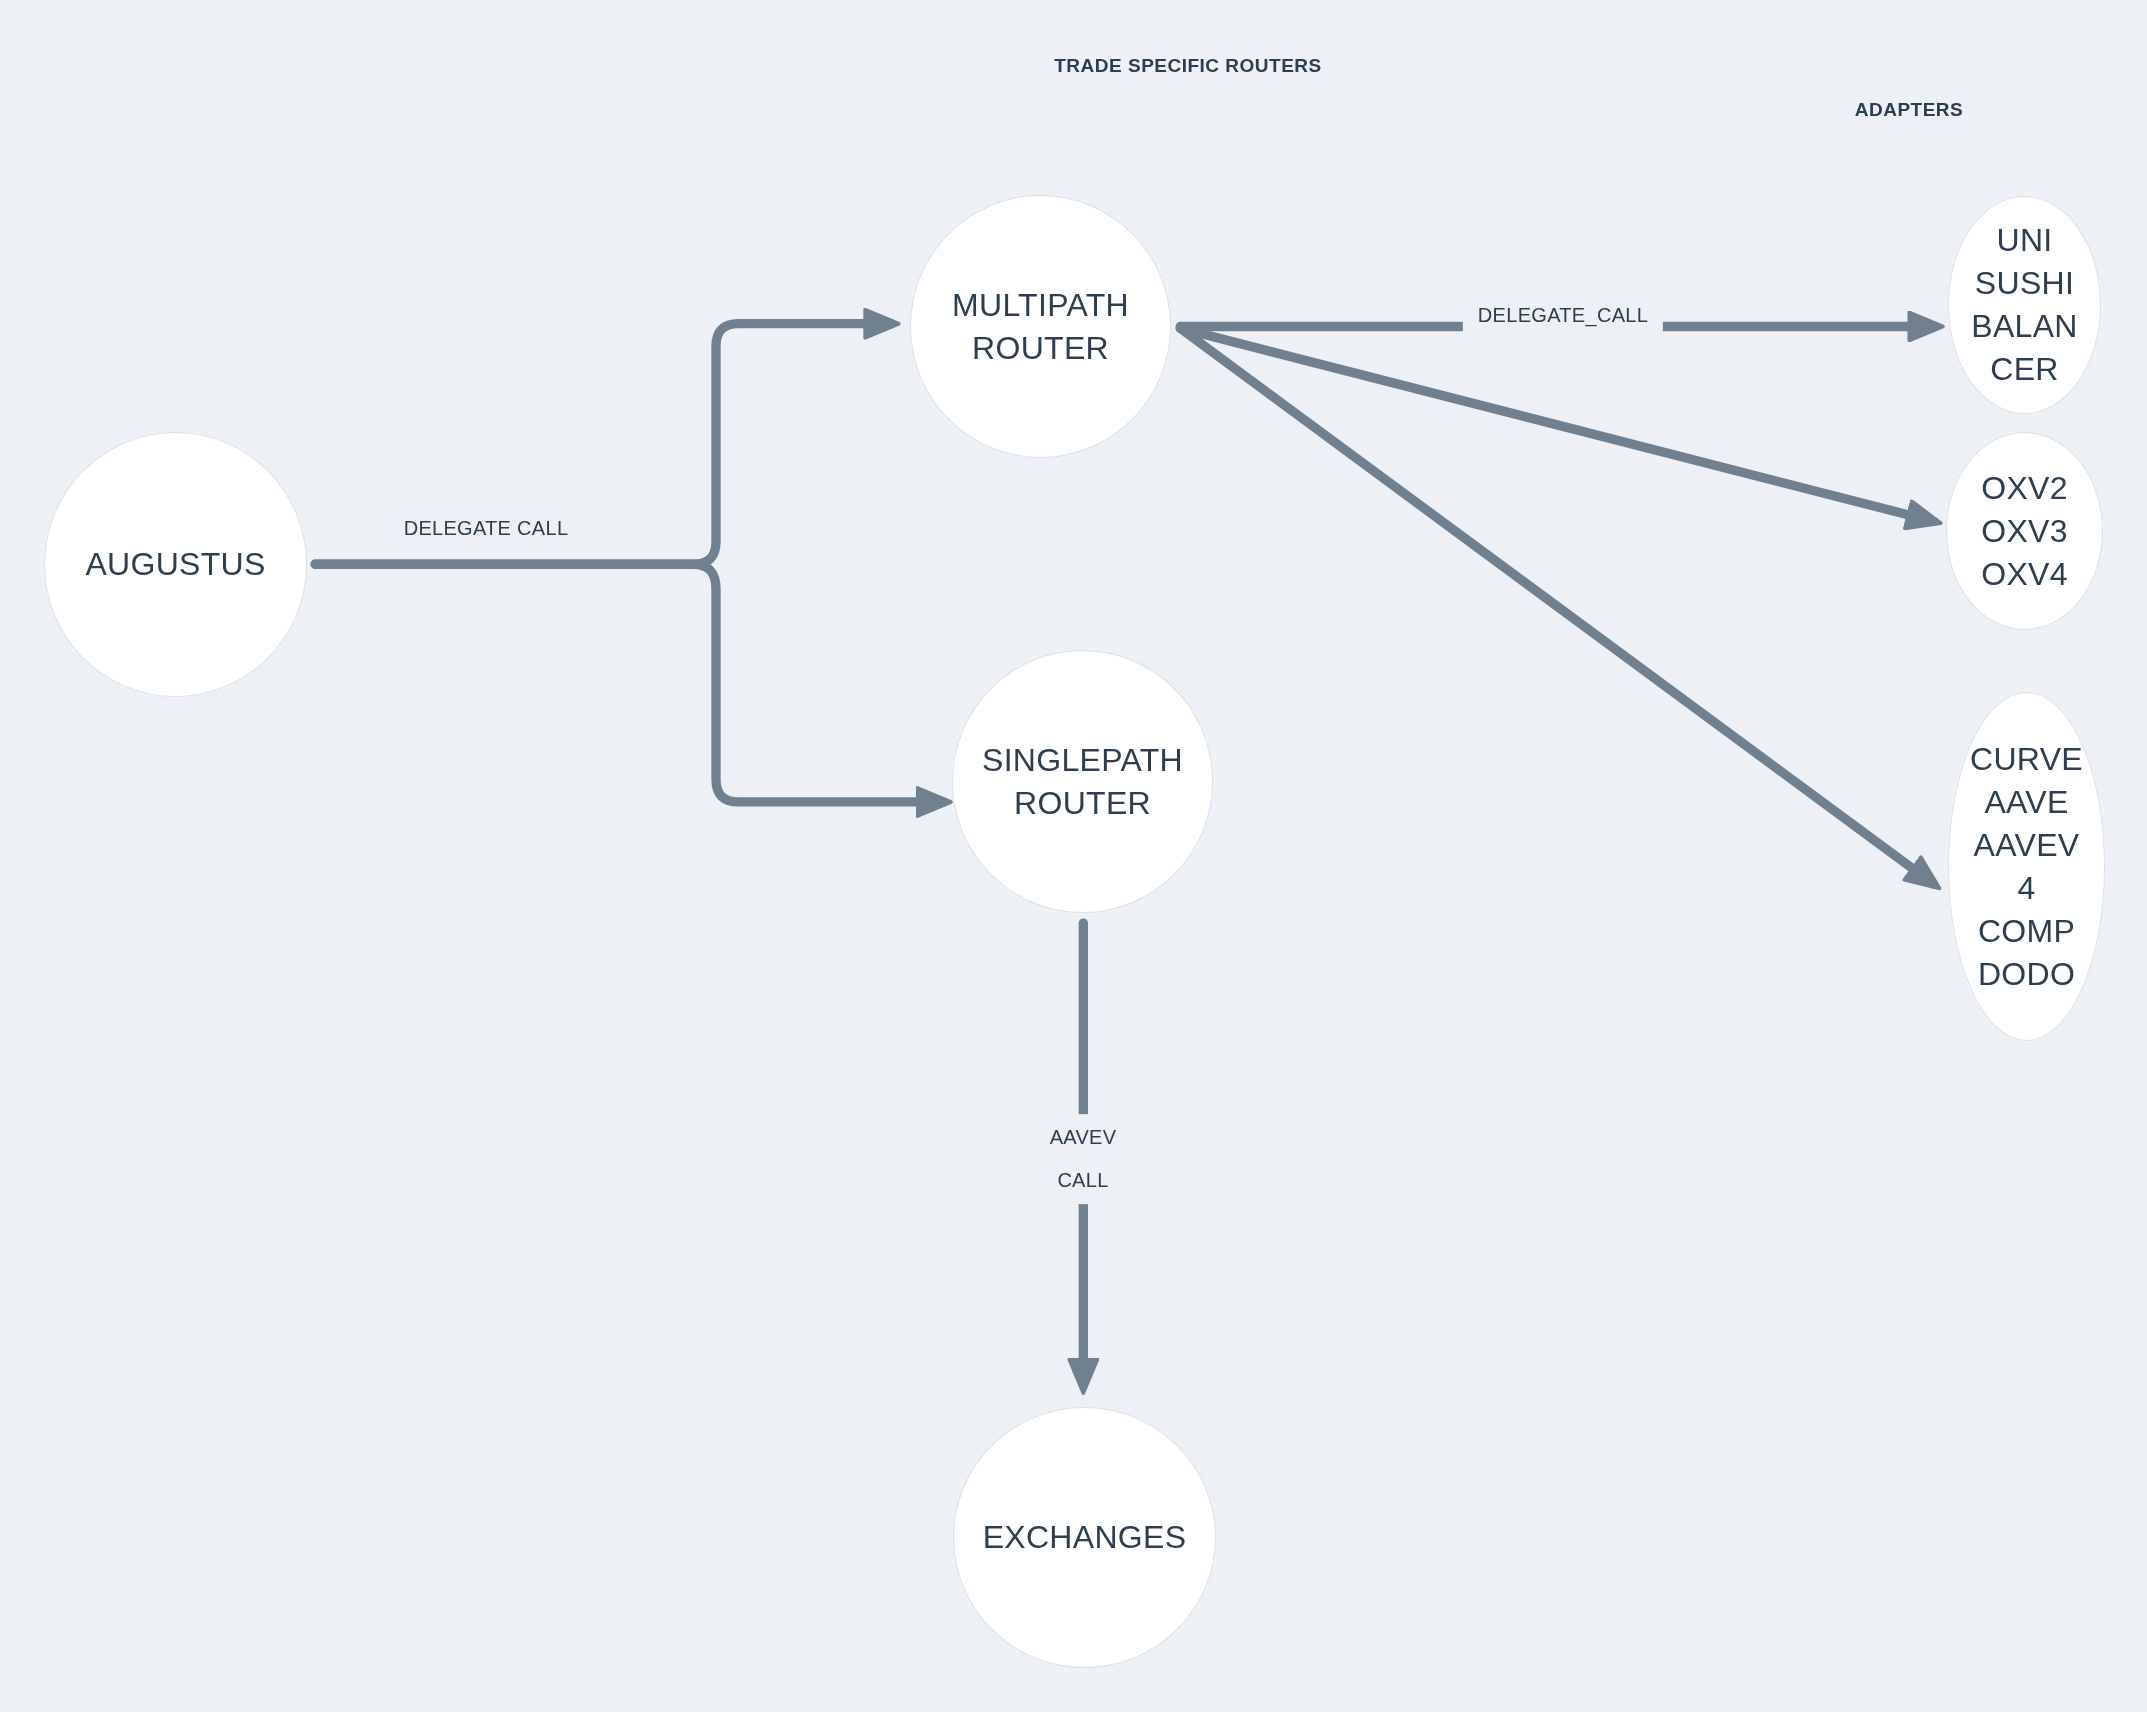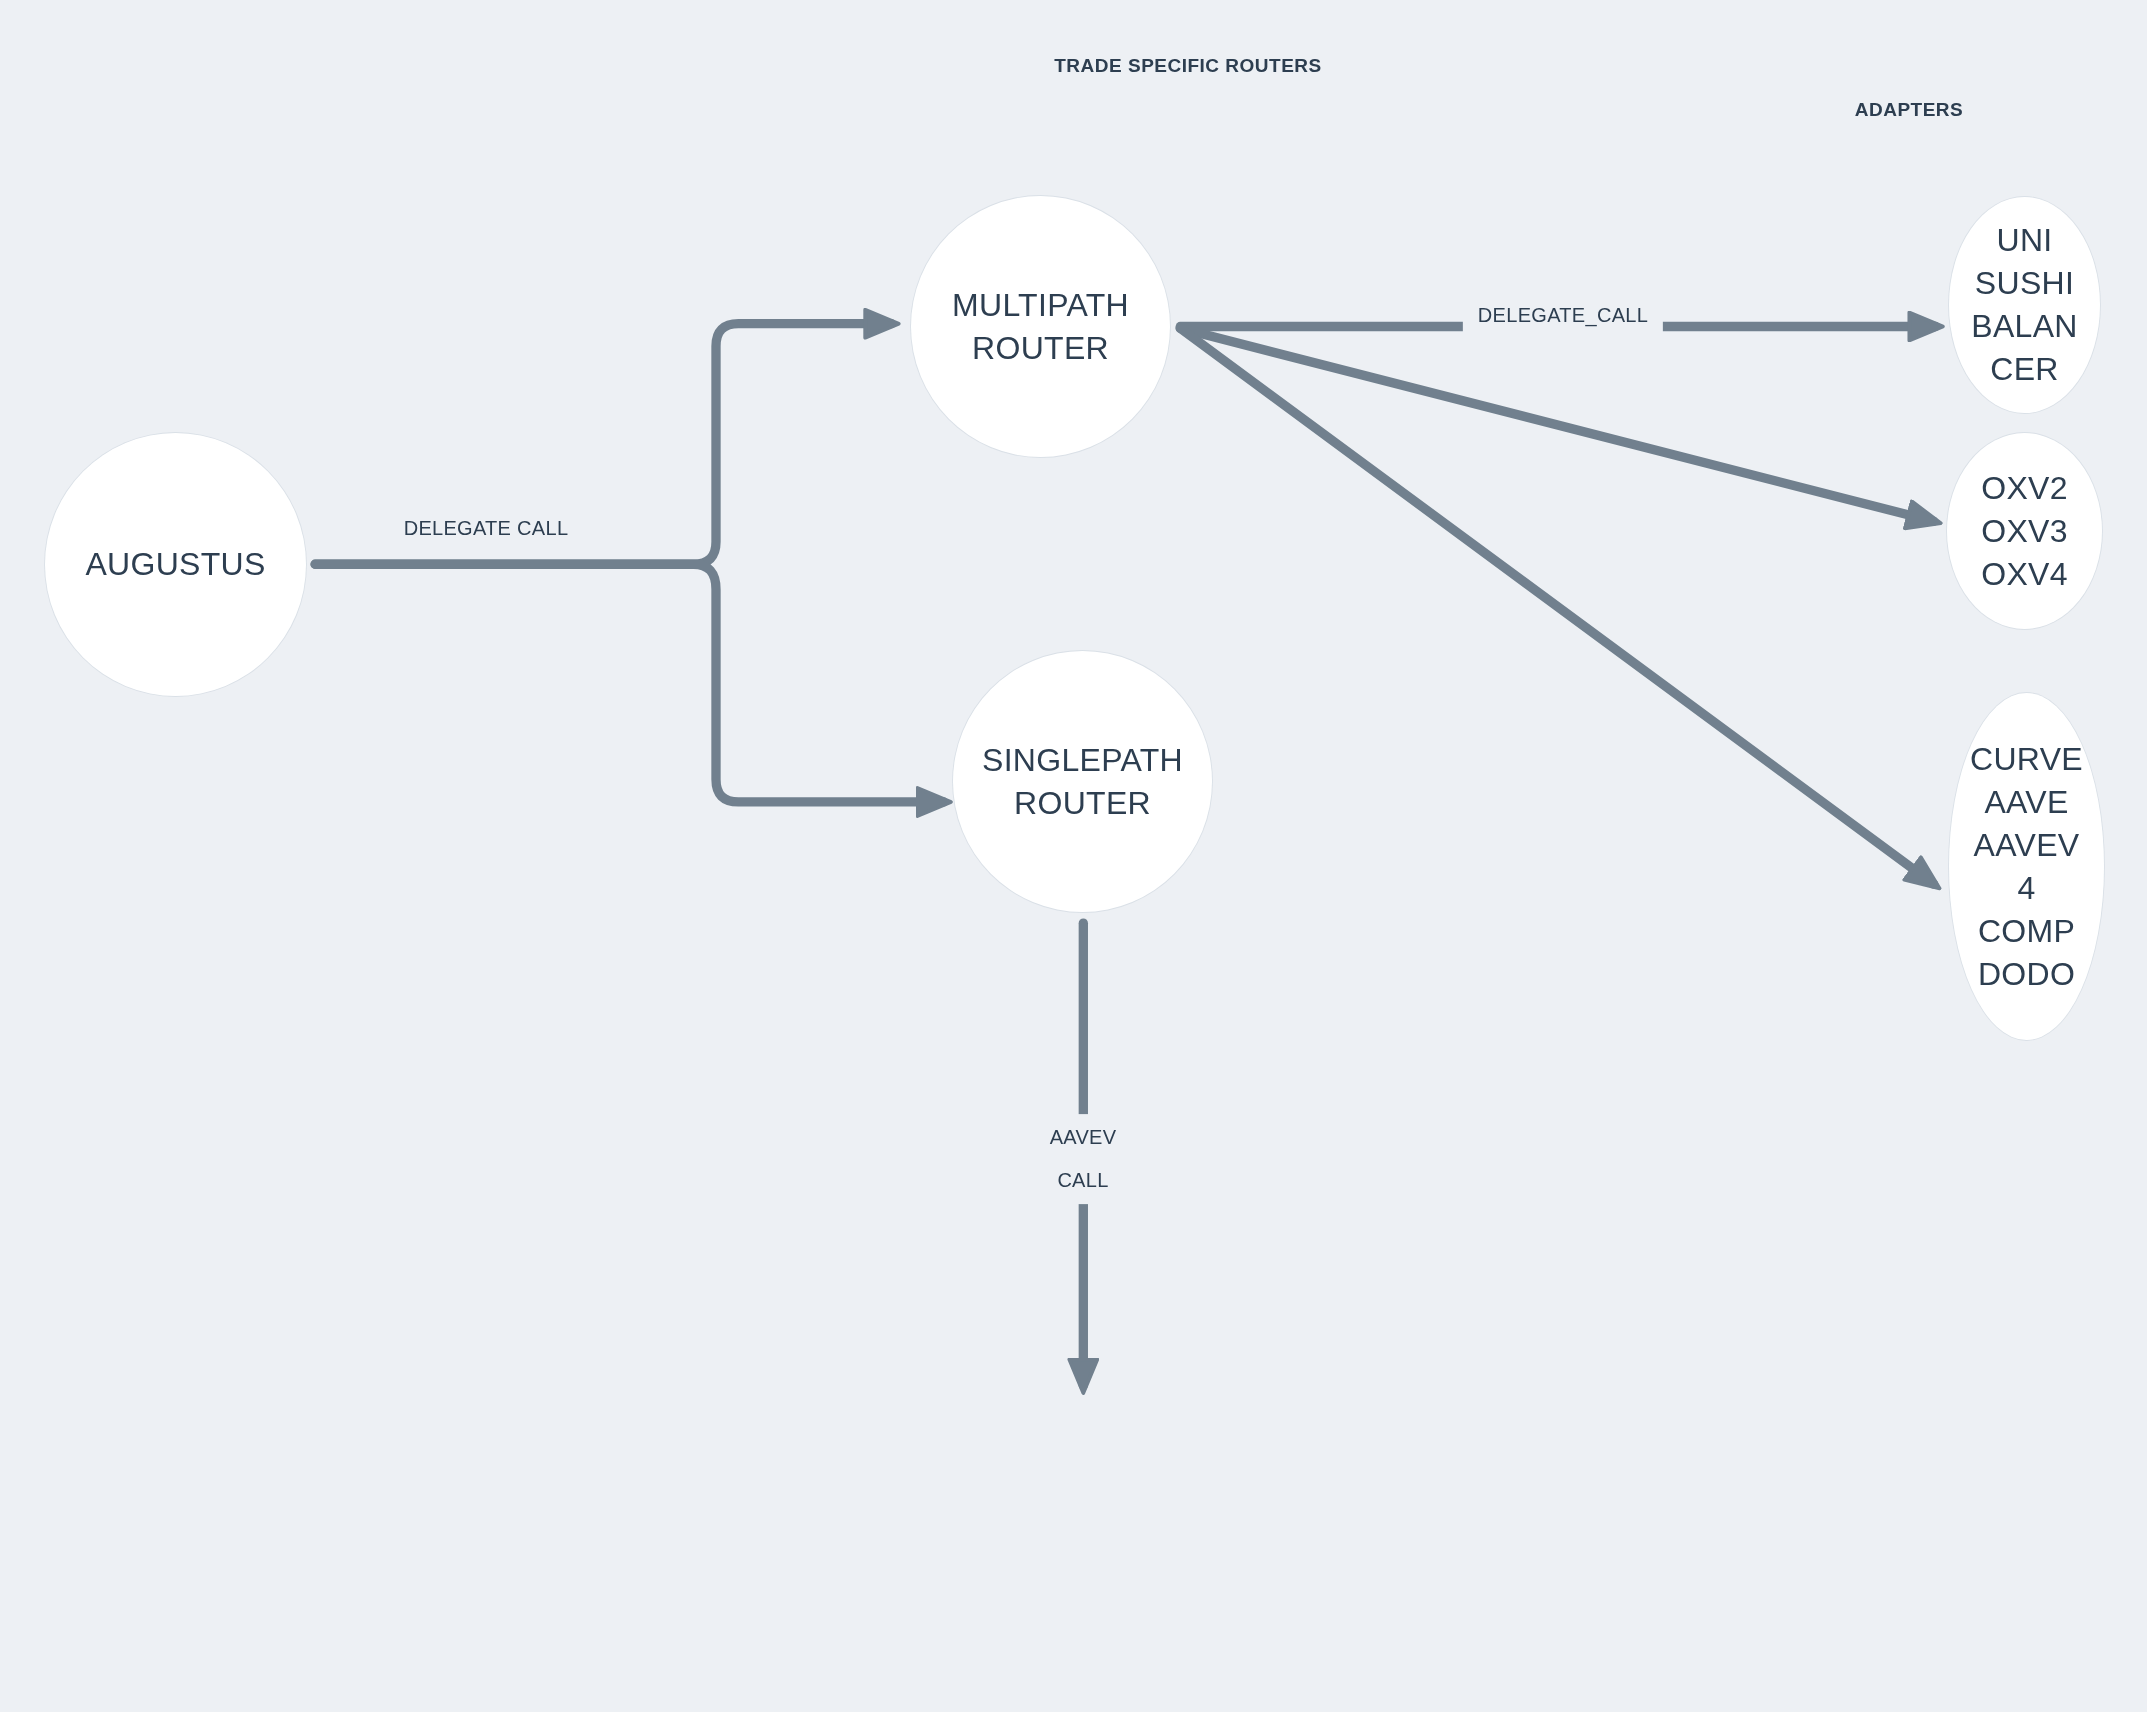--- a/index.html
+++ b/index.html
@@ -98,20 +98,21 @@
   <div class="diagram-title" style="left:1909px; top:110px;text-align:center;">ADAPTERS</div>
 
   <div class="node" style="left:45px; top:433px; width:261px; height:263px;">AUGUSTUS</div>
 
   <div class="node" style="left:911px; top:196px; width:259px; height:261px;">MULTIPATH
 ROUTER</div>
 
   <div class="node" style="left:953px; top:651px; width:259px; height:261px;">SINGLEPATH
 ROUTER</div>
 
+  <div class="node" style="left:954px; top:1408px; width:261px; height:259px;">EXCHANGES</div>
 
   <div class="node" style="left:1949px; top:197px; width:151px; height:216px;">UNI
 SUSHI
 BALAN
 CER</div>
 
   <div class="node" style="left:1947px; top:433px; width:155px; height:196px;">OXV2
 OXV3
 OXV4</div>
 

